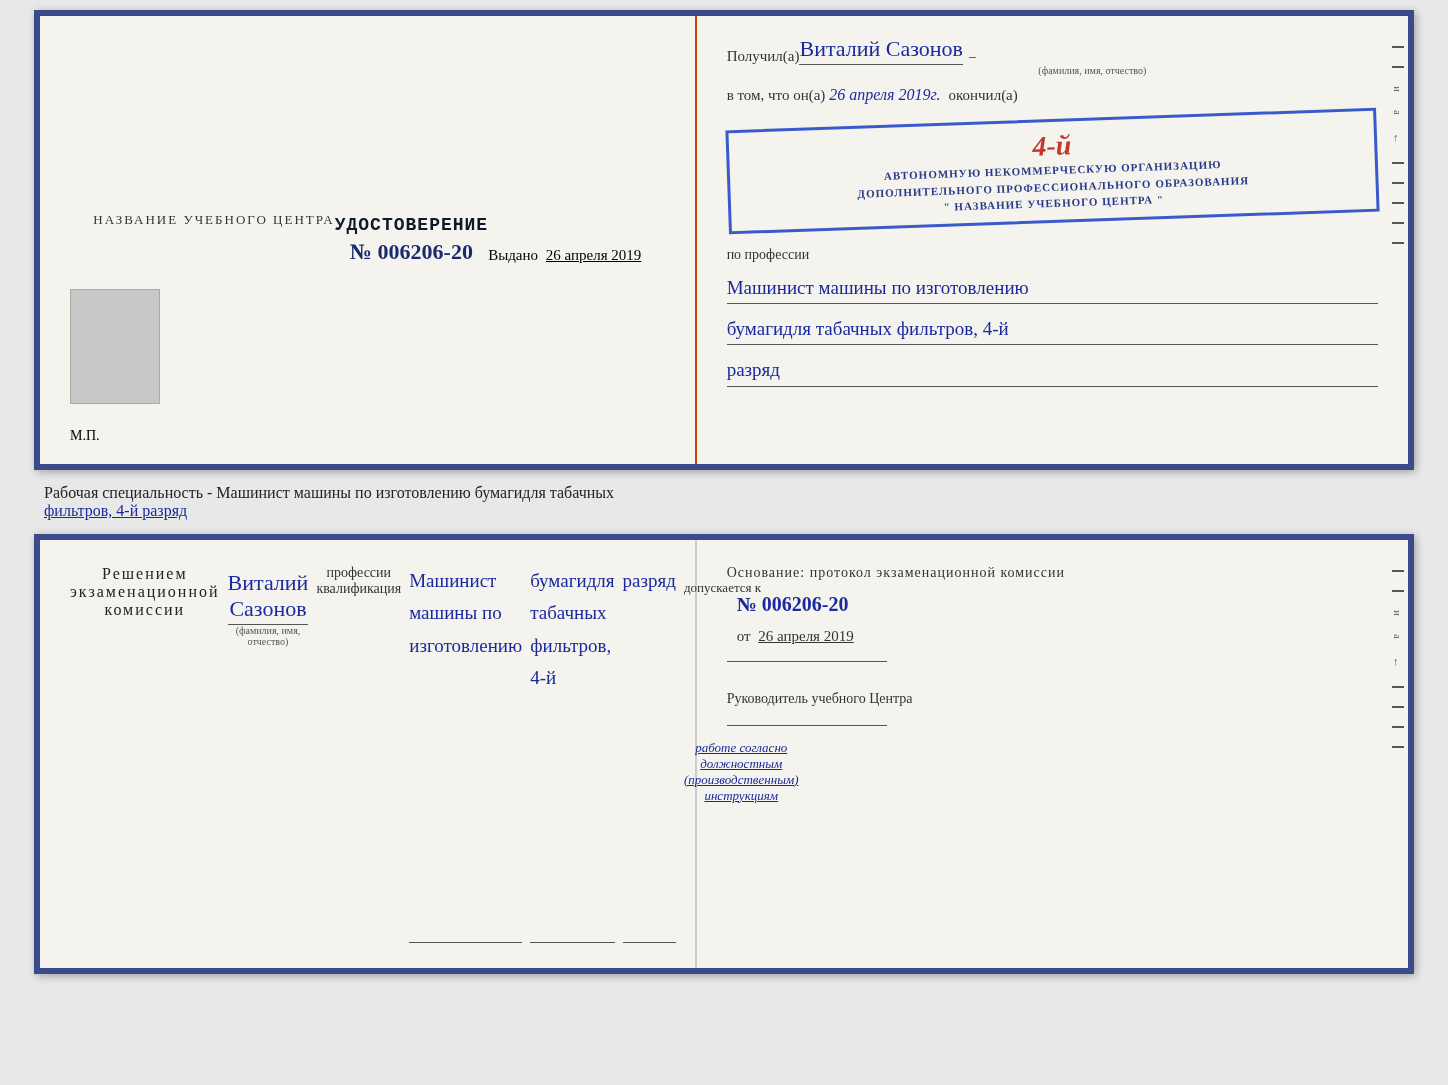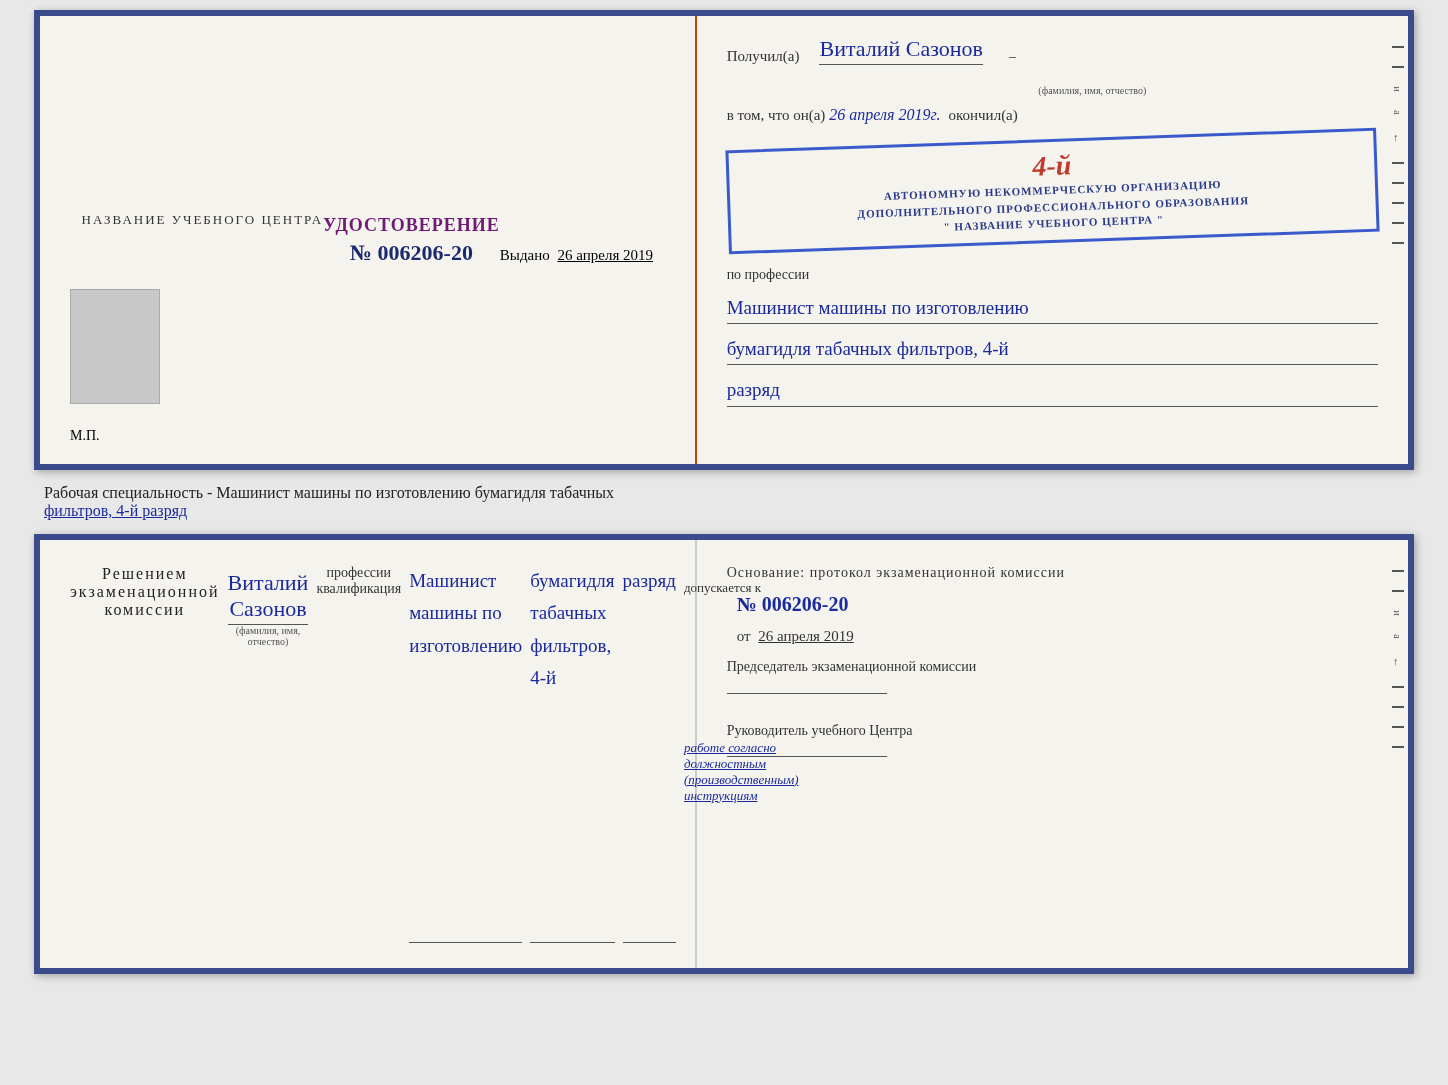--- a/index.html
+++ b/index.html
@@ -53,21 +53,22 @@
       color: #333;
       text-transform: uppercase;
       margin-bottom: 40px;
     }
 
     .udostoverenie-title {
       font-size: 18px;
       font-weight: bold;
       text-align: center;
       letter-spacing: 1px;
-      color: #701a75;
+      color: #0f172a;
+      font-family: Liberation Mono, monospace;
     }
 
     .udostoverenie-number {
       font-size: 22px;
       font-weight: bold;
       text-align: center;
       color: #1a2a6e;
       margin-top: 4px;
     }
 
@@ -92,21 +93,21 @@
       left: 30px;
       font-size: 14px;
     }
 
     
     .received-line {
       font-size: 15px;
       color: #333;
       display: flex;
       align-items: flex-end;
-      gap: 20px;
+      gap: 0;
       flex-wrap: wrap;
     }
 
     .handwritten-name {
       font-family: 'Segoe Script', 'Brush Script MT', cursive;
       font-size: 22px;
       color: #1a2a9e;
       border-bottom: 1px solid #555;
       padding-bottom: 2px;
     }
@@ -276,20 +277,21 @@
     }
 
     .dopuskaetsya-line {
       font-size: 13px;
       color: #333;
       margin-top: 15px;
       display: flex;
       gap: 4px;
       align-items: flex-start;
       flex-wrap: wrap;
+      text-align: center;
     }
 
     .dopuskaetsya-italic {
       font-style: italic;
       text-decoration: underline;
       font-size: 13px;
       color: #1a2a9e;
     }
 
     .osnov-label {
@@ -420,21 +422,20 @@
   <div class="bottom-right">
     <p class="osnov-label">Основание: протокол экзаменационной комиссии</p>
 
     <p class="protokol-number">№ 006206-20</p>
 
     <p class="ot-date">
       <span>от</span>
       <span style="text-decoration:underline;margin-left:4px;">26 апреля 2019</span>
     </p>
 
-    <p class="chairman-label">Председатель экзаменационной комиссии</p>
     <div class="signature-line"></div>
 
     <p class="rukovoditel-label">Руководитель учебного Центра</p>
     <div class="signature-line"></div>
 
     <div class="side-marks">
       <span class="side-mark"></span>
       <span class="side-mark"></span>
       <span class="side-letter">и</span>
       <span class="side-letter">а</span>

